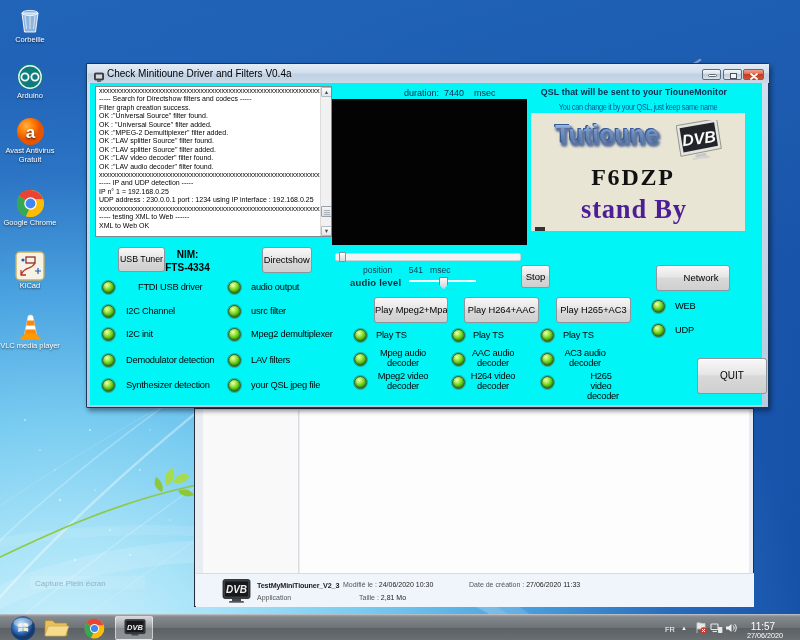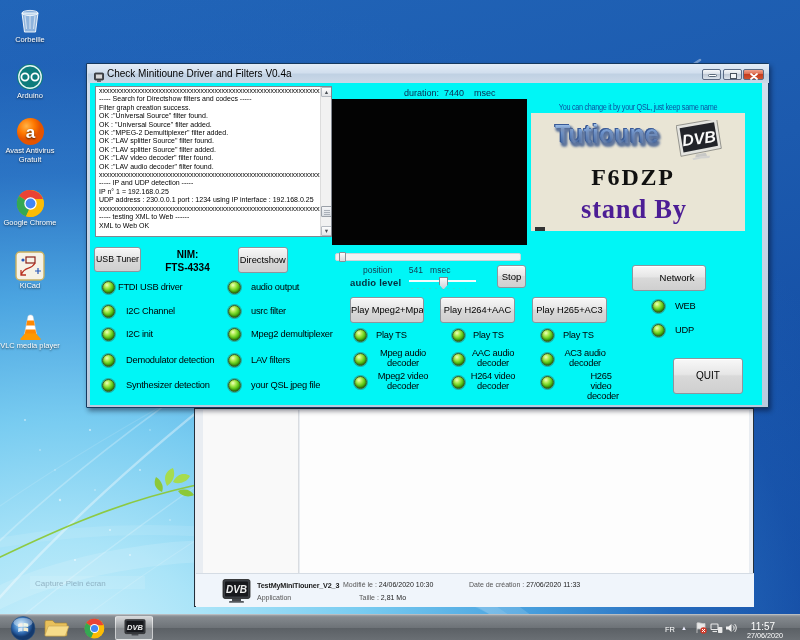--- a/index.html
+++ b/index.html
@@ -40,21 +40,21 @@
   #client { left:3px; top:18.5px; width:672px; height:322.5px; background:#00f6f6; }
   #client > div { position:absolute; }
 
   
   #logbox { left:5px; top:3px; width:237px; height:151px; background:#fff; border:1px solid #828790; font-size:7px; line-height:8.4px; color:#000; padding:0.5px 0 0 3px; white-space:nowrap; overflow:hidden; }
   #logsb { left:224px; top:0px; width:11px; height:149px; background:#f1f1f1; border-left:1px solid #dcdcdc; }
   .sbbtn { position:absolute; left:0; width:11px; height:10px; background:linear-gradient(#fdfdfd,#e3e5e8); border:1px solid #b5bac1; border-radius:1px; color:#4a4f55; font-size:5.5px; text-align:center; line-height:9px; }
   #sbthumb { position:absolute; left:0px; top:119px; width:11px; height:11px; background:linear-gradient(#f4f5f7,#d8dce1); border:1px solid #9aa0a8; border-radius:1px; }
 
   
-  .cbtn { position:absolute; background:linear-gradient(#f8f8f8, #e6e6e6 45%, #d9d9d9 50%, #cfcfcf); border:1px solid #8e959d; border-radius:3px; color:#000; text-align:center; box-shadow:inset 0 1px 0 #fff; white-space:nowrap; overflow:hidden; }
+  .cbtn { position:absolute; background:linear-gradient(#f8f8f8, #e6e6e6 45%, #d9d9d9 50%, #cfcfcf); border:1px solid #8e959d; border-radius:3px; color:#000; text-align:center; box-shadow:inset 0 1px 0 #fff; white-space:nowrap; overflow:hidden;margin-left:24px; }
 
   
   .led { position:absolute; width:13px; height:13px; border-radius:50%;
     background:radial-gradient(circle at 36% 28%, #eeffc0 0%, #b8f060 22%, #6ed322 48%, #3aa80e 72%, #267a06 92%, #1d6206 100%);
     border:1px solid #42551a; box-shadow:0 0 0 1px rgba(70,90,60,0.45), inset 0 -1px 2px rgba(20,60,10,0.5); }
   .ledlab { position:absolute; font-size:9.3px; letter-spacing:-0.25px; color:#000; white-space:nowrap; }
 
   
   #tutioune { position:absolute; left:24px; top:7px; font-family:"Liberation Sans", sans-serif; font-weight:bold; font-size:25px; letter-spacing:0px;
     background:linear-gradient(#a8c8ec 10%, #6890cc 45%, #2e528e 90%); -webkit-background-clip:text; background-clip:text; color:transparent;
@@ -238,20 +238,21 @@
             <div style="position:absolute; left:2px; top:3px; width:6px; border-top:1px solid #aab0b8; box-shadow:0 2px 0 #aab0b8, 0 4px 0 #aab0b8;"></div>
           </div>
         <div class="sbbtn" style="bottom:0;">▼</div>
       </div>
     </div>
 
     <div style="left:314px; top:5px; font-size:9px; color:#0a2a50;">duration:&nbsp; 7440&nbsp;&nbsp;&nbsp; msec</div>
 
     <div style="left:242px; top:16px; width:195px; height:146px; background:#030303;"></div>
 
+    <div style="left:430px; top:4px; width:228px; text-align:center; font-size:8.8px; font-weight:bold; letter-spacing:0.1px; color:#0a2a50; white-space:nowrap;">QSL that will be sent to your TiouneMonitor</div>
 
     <div style="left:434px; top:19.5px; width:228px; text-align:center; font-size:8.3px; letter-spacing:-0.35px; color:#0a55a0; white-space:nowrap; transform:scaleX(0.88); transform-origin:50% 50%;">You can change it by your QSL, just keep same name</div>
 
     <div id="qslcard" style="left:441px; top:30px; width:214px; height:118px; background:#e9e5d5; overflow:hidden;">
       <div id="tutioune">Tutioune</div>
       <div id="dvblogo1">
         <svg width="46" height="40" viewBox="0 0 46 40">
           <g transform="rotate(-7 23 19)">
             <path d="M2 3 L43 1 L44 31 L3 34 Z" fill="#e4e4e0" stroke="#84847e" stroke-width="0.8"></path>
             <path d="M5 6 L40 4.2 L41 28 L6 30.5 Z" fill="#22242a"></path>
@@ -281,21 +282,21 @@
     <div id="audioticks" style="left:321px; top:205px; width:63px; height:1.5px; background:repeating-linear-gradient(90deg,#35d8d8 0 1.5px,transparent 1.5px 6px);"></div>
     <div id="audiothumb" style="left:349px; top:194px; width:9px; height:13px; background:linear-gradient(#fafbfc,#c8ced6); border:1px solid #7e8890; clip-path:polygon(0 0,100% 0,100% 62%,50% 100%,0 62%);"></div>
 
     <div class="cbtn" style="left:407px; top:182px; width:29px; height:23px; font-size:9.5px; line-height:21px;">Stop</div>
 
     <div class="cbtn" style="left:260px; top:214px; width:74px; height:26px; font-size:9.3px; line-height:24px;">Play Mpeg2+Mpa</div>
     <div class="cbtn" style="left:350px; top:214px; width:75px; height:26px; font-size:9.3px; line-height:24px;">Play H264+AAC</div>
     <div class="cbtn" style="left:442px; top:214px; width:75px; height:26px; font-size:9.3px; line-height:24px;">Play H265+AC3</div>
 
     <div class="led" style="left:12px; top:198.5px;"></div>
-      <div class="ledlab" style="left:28px; top:199px;">FTDI USB driver</div>
+      <div class="ledlab" style="left:48px; top:199px;">FTDI USB driver</div>
     <div class="led" style="left:12px; top:222.5px;"></div>
       <div class="ledlab" style="left:36px; top:223px;">I2C Channel</div>
     <div class="led" style="left:12px; top:245.5px;"></div>
       <div class="ledlab" style="left:36px; top:246px;">I2C init</div>
     <div class="led" style="left:12px; top:271.5px;"></div>
       <div class="ledlab" style="left:36px; top:272px;">Demodulator detection</div>
     <div class="led" style="left:12px; top:296.5px;"></div>
       <div class="ledlab" style="left:36px; top:297px;">Synthesizer detection</div>
 
     <div class="led" style="left:138px; top:198.5px;"></div>

